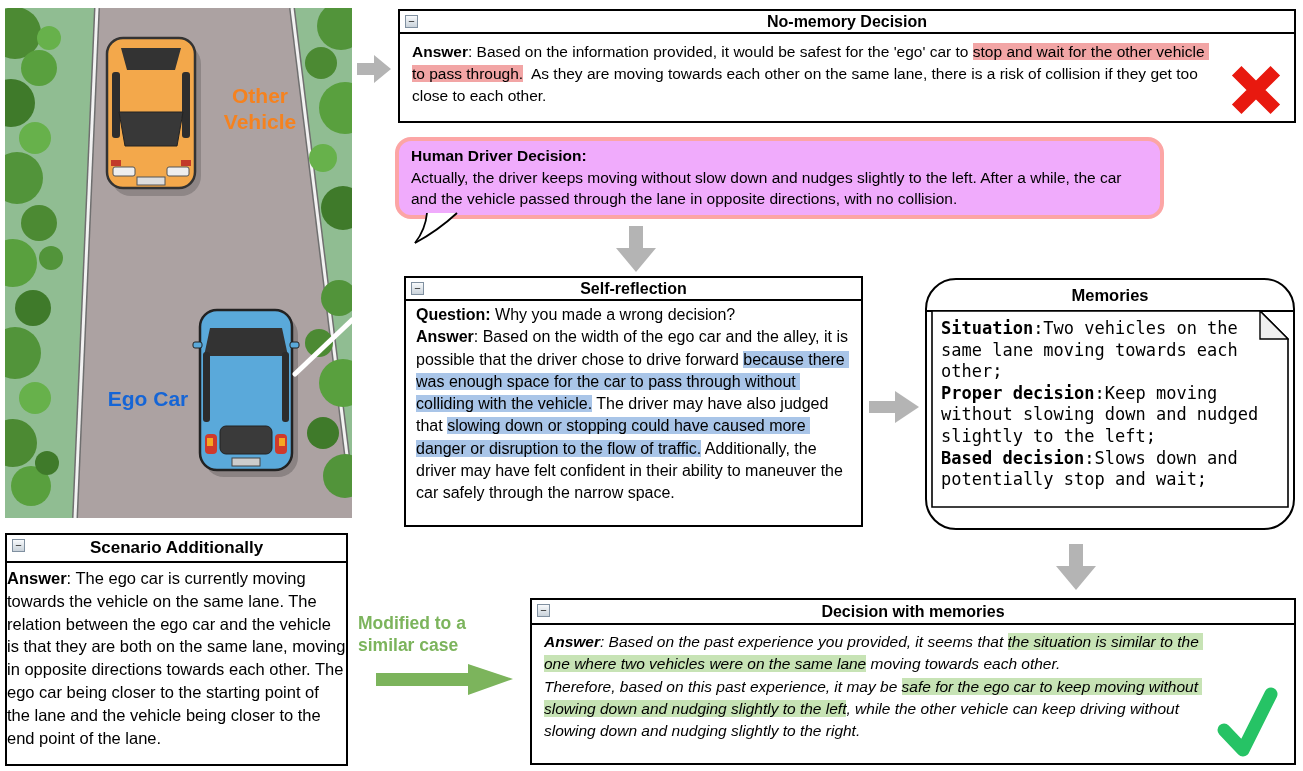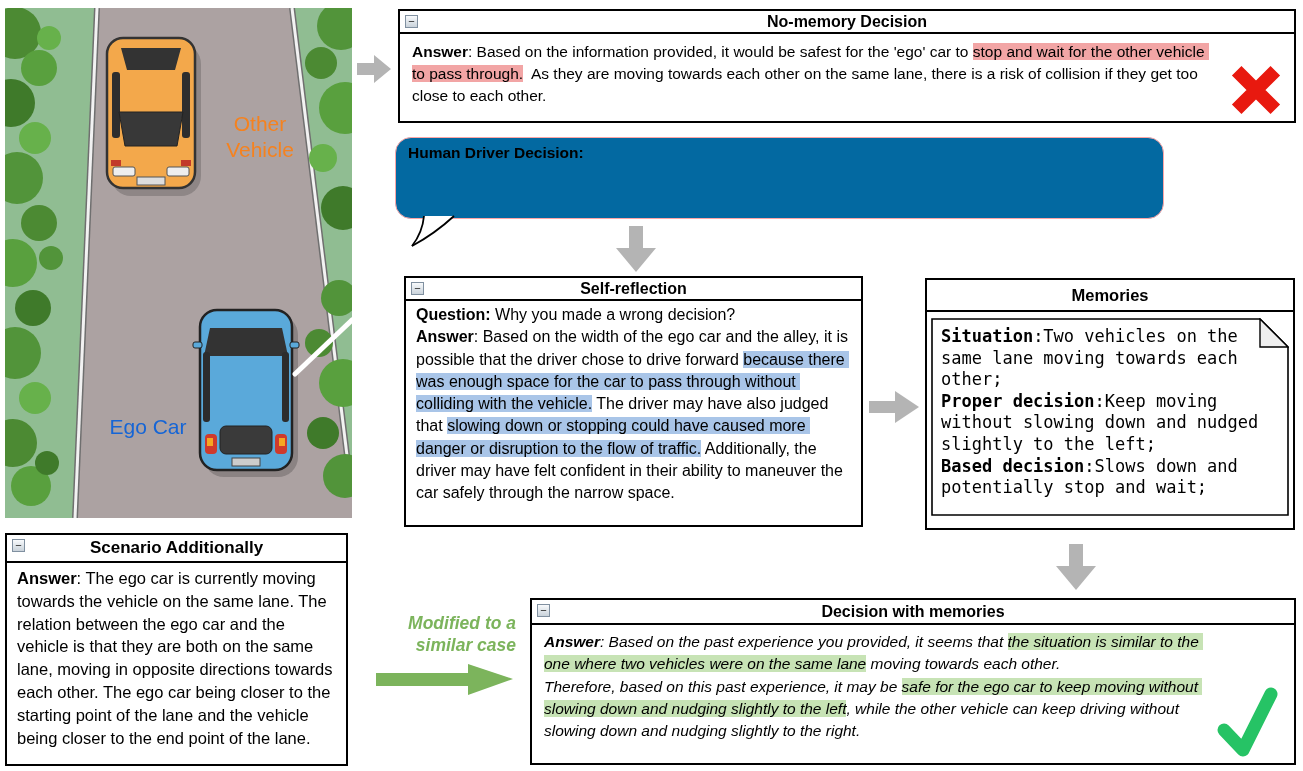--- a/index.html
+++ b/index.html
@@ -22,67 +22,67 @@
   .hl-green{background:var(--highlight-green);}
 
   #panel-no-memory{left:398px;top:9px;width:898px;height:114px;}
   #panel-no-memory .panel-title{height:21px;line-height:21px;font-size:16px;}
   #panel-no-memory .panel-body{padding:7px 78px 7px 12px;font-size:15.5px;line-height:22px;}
   #cross-mark{position:absolute;right:10px;bottom:3px;width:56px;height:56px;}
   #cross-mark path{stroke:var(--cross-red);stroke-width:14;fill:none;}
 
   
   #bubble{position:absolute;left:395px;top:137px;width:769px;height:82px;box-sizing:border-box;
-    background:#0369a1;border:1px solid #fca5a5;border-radius:16px;padding:4px 12px;
+    background:#f0abfc;border:4px solid #fca5a5;border-radius:16px;padding:4px 12px;
     font-size:15.5px;line-height:21.5px;}
   #bubble .bubble-title{font-weight:700;}
   #bubble-tail{position:absolute;left:14px;bottom:-30px;width:56px;height:32px;overflow:visible;}
   #bubble-tail .tail-fill{fill:#fff;stroke:none;}
   #bubble-tail .tail-stroke{fill:none;stroke:#000;stroke-width:1.8;}
 
   
   .arrow{position:absolute;}
   .arrow path{fill:var(--arrow-gray);}
   #green-arrow path{fill:var(--accent-green);}
   #arrow-into-no-memory{left:357px;top:55px;width:34px;height:28px;}
   #arrow-down-1{left:616px;top:226px;width:40px;height:46px;}
   #arrow-right-1{left:869px;top:391px;width:50px;height:32px;}
   #arrow-down-2{left:1056px;top:542px;width:40px;height:50px;}
   #green-arrow{left:376px;top:664px;width:137px;height:31px;}
 
   #panel-self-reflection{left:404px;top:276px;width:459px;height:251px;}
   #panel-self-reflection .panel-title{height:21px;line-height:21px;font-size:16px;}
   #panel-self-reflection .panel-body{padding:3px 12px 3px 10px;font-size:16px;line-height:22.3px;}
 
-  #panel-memories{left:925px;top:278px;width:370px;height:252px;}
+  #panel-memories{left:925px;top:278px;width:370px;height:252px;border-radius:31px;}
   #panel-memories .panel-title{height:30px;line-height:30px;font-size:16.5px;}
-  .note{position:absolute;left:4px;top:38px;width:358px;height:198px;}
+  .note{position:absolute;left:4px;top:30px;width:358px;height:198px;}
   .note-bg{position:absolute;left:0;top:0;width:100%;height:100%;}
   .note-bg .sheet{fill:#fff;stroke:#000;stroke-width:1.6;}
   .note-bg .fold{fill:#efefef;stroke:#000;stroke-width:1.4;}
   .note-text{position:absolute;left:0;top:0;right:0;bottom:0;padding:8px 6px 0 10px;
     font-family:"DejaVu Sans Mono",monospace;font-size:17px;line-height:21.6px;white-space:pre-wrap;}
 
   #panel-scenario{left:5px;top:533px;width:343px;height:233px;}
   #panel-scenario .panel-title{height:26px;line-height:26px;font-size:17px;}
-  #panel-scenario .panel-body{padding:4px 10px;font-size:16.5px;line-height:22.8px;}
+  #panel-scenario .panel-body{padding:4px 0;font-size:16.5px;line-height:22.8px;}
 
   #panel-decision{left:530px;top:598px;width:766px;height:167px;}
   #panel-decision .panel-title{height:23px;line-height:23px;font-size:16px;}
   #panel-decision .panel-body{padding:6px 72px 6px 12px;font-size:15.5px;line-height:22.3px;font-style:italic;}
   #check-mark{position:absolute;right:16px;bottom:5px;width:62px;height:72px;}
   #check-mark path{stroke:var(--check-green);stroke-width:13;fill:none;stroke-linecap:round;stroke-linejoin:round;}
 
-  #modified-label{position:absolute;left:358px;top:612px;width:158px;text-align:right;
-    font-size:17.5px;line-height:22px;font-weight:700;color:var(--accent-green);font-style:italic;}
+  #modified-label{position:absolute;left:358px;top:612px;width:158px;text-align:left;
+    font-size:17.5px;line-height:22px;font-weight:700;color:var(--accent-green);}
 
   
   #illustration{position:absolute;left:5px;top:8px;width:347px;height:510px;}
-  .scene-label{position:absolute;font-weight:400;font-size:21px;line-height:26px;
-    white-space:pre-line;text-align:center;margin-top:28px;}
+  .scene-label{position:absolute;font-weight:700;font-size:21px;line-height:26px;
+    white-space:pre-line;text-align:center;}
   #other-vehicle-label{left:195px;top:75px;width:120px;color:var(--label-orange);}
   #ego-car-label{left:88px;top:378px;width:110px;color:var(--label-blue);}
 </style>
 </head>
 <body>
 
 <div class="canvas">
 
   <div id="illustration">
     <svg viewBox="0 0 347 510" width="347" height="510">
@@ -168,20 +168,21 @@
       <span>No-memory Decision</span>
     </div>
     <div class="panel-body rich"><span class="b">Answer</span><span>: Based on the information provided, it would be safest for the 'ego' car to </span><span class="hl-red">stop and wait for the other vehicle to pass through.</span><span>  As they are moving towards each other on the same lane, there is a risk of collision if they get too close to each other.</span></div>
     <svg id="cross-mark" viewBox="0 0 58 58">
       <path d="M9 9 L49 49 M49 9 L9 49"></path>
     </svg>
   </div>
 
   <div id="bubble">
     <div class="bubble-title">Human Driver Decision:</div>
+    <div class="bubble-text">Actually, the driver keeps moving without slow down and nudges slightly to the left. After a while, the car and the vehicle passed through the lane in opposite directions, with no collision.</div>
     <svg id="bubble-tail" viewBox="0 0 56 32">
       <path class="tail-fill" d="M14 0 L44 0 C31 12 15 23 2 30 C9 21 13 11 14 0 Z"></path>
       <path class="tail-stroke" d="M14 0 C13 11 9 21 2 30"></path>
       <path class="tail-stroke" d="M2 30 C15 23 31 12 44 0"></path>
     </svg>
   </div>
 
   <svg id="arrow-down-1" class="arrow" viewBox="0 0 40 46">
     <path d="M13 0 H27 V22 H40 L20 46 L0 22 H13 Z"></path>
   </svg>

